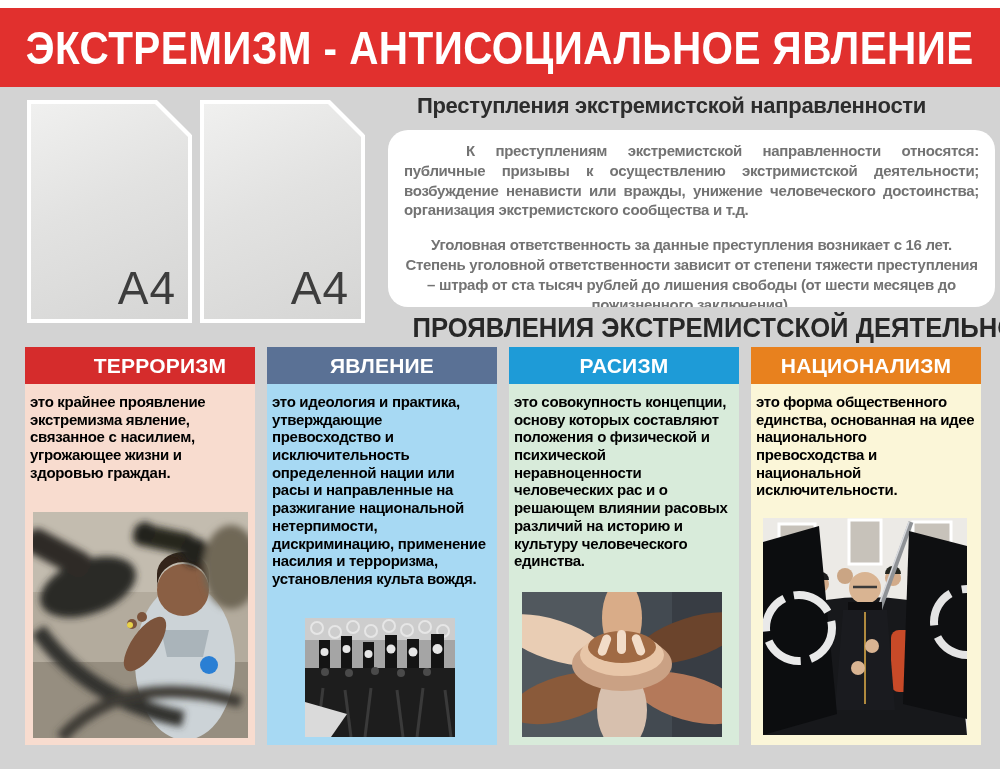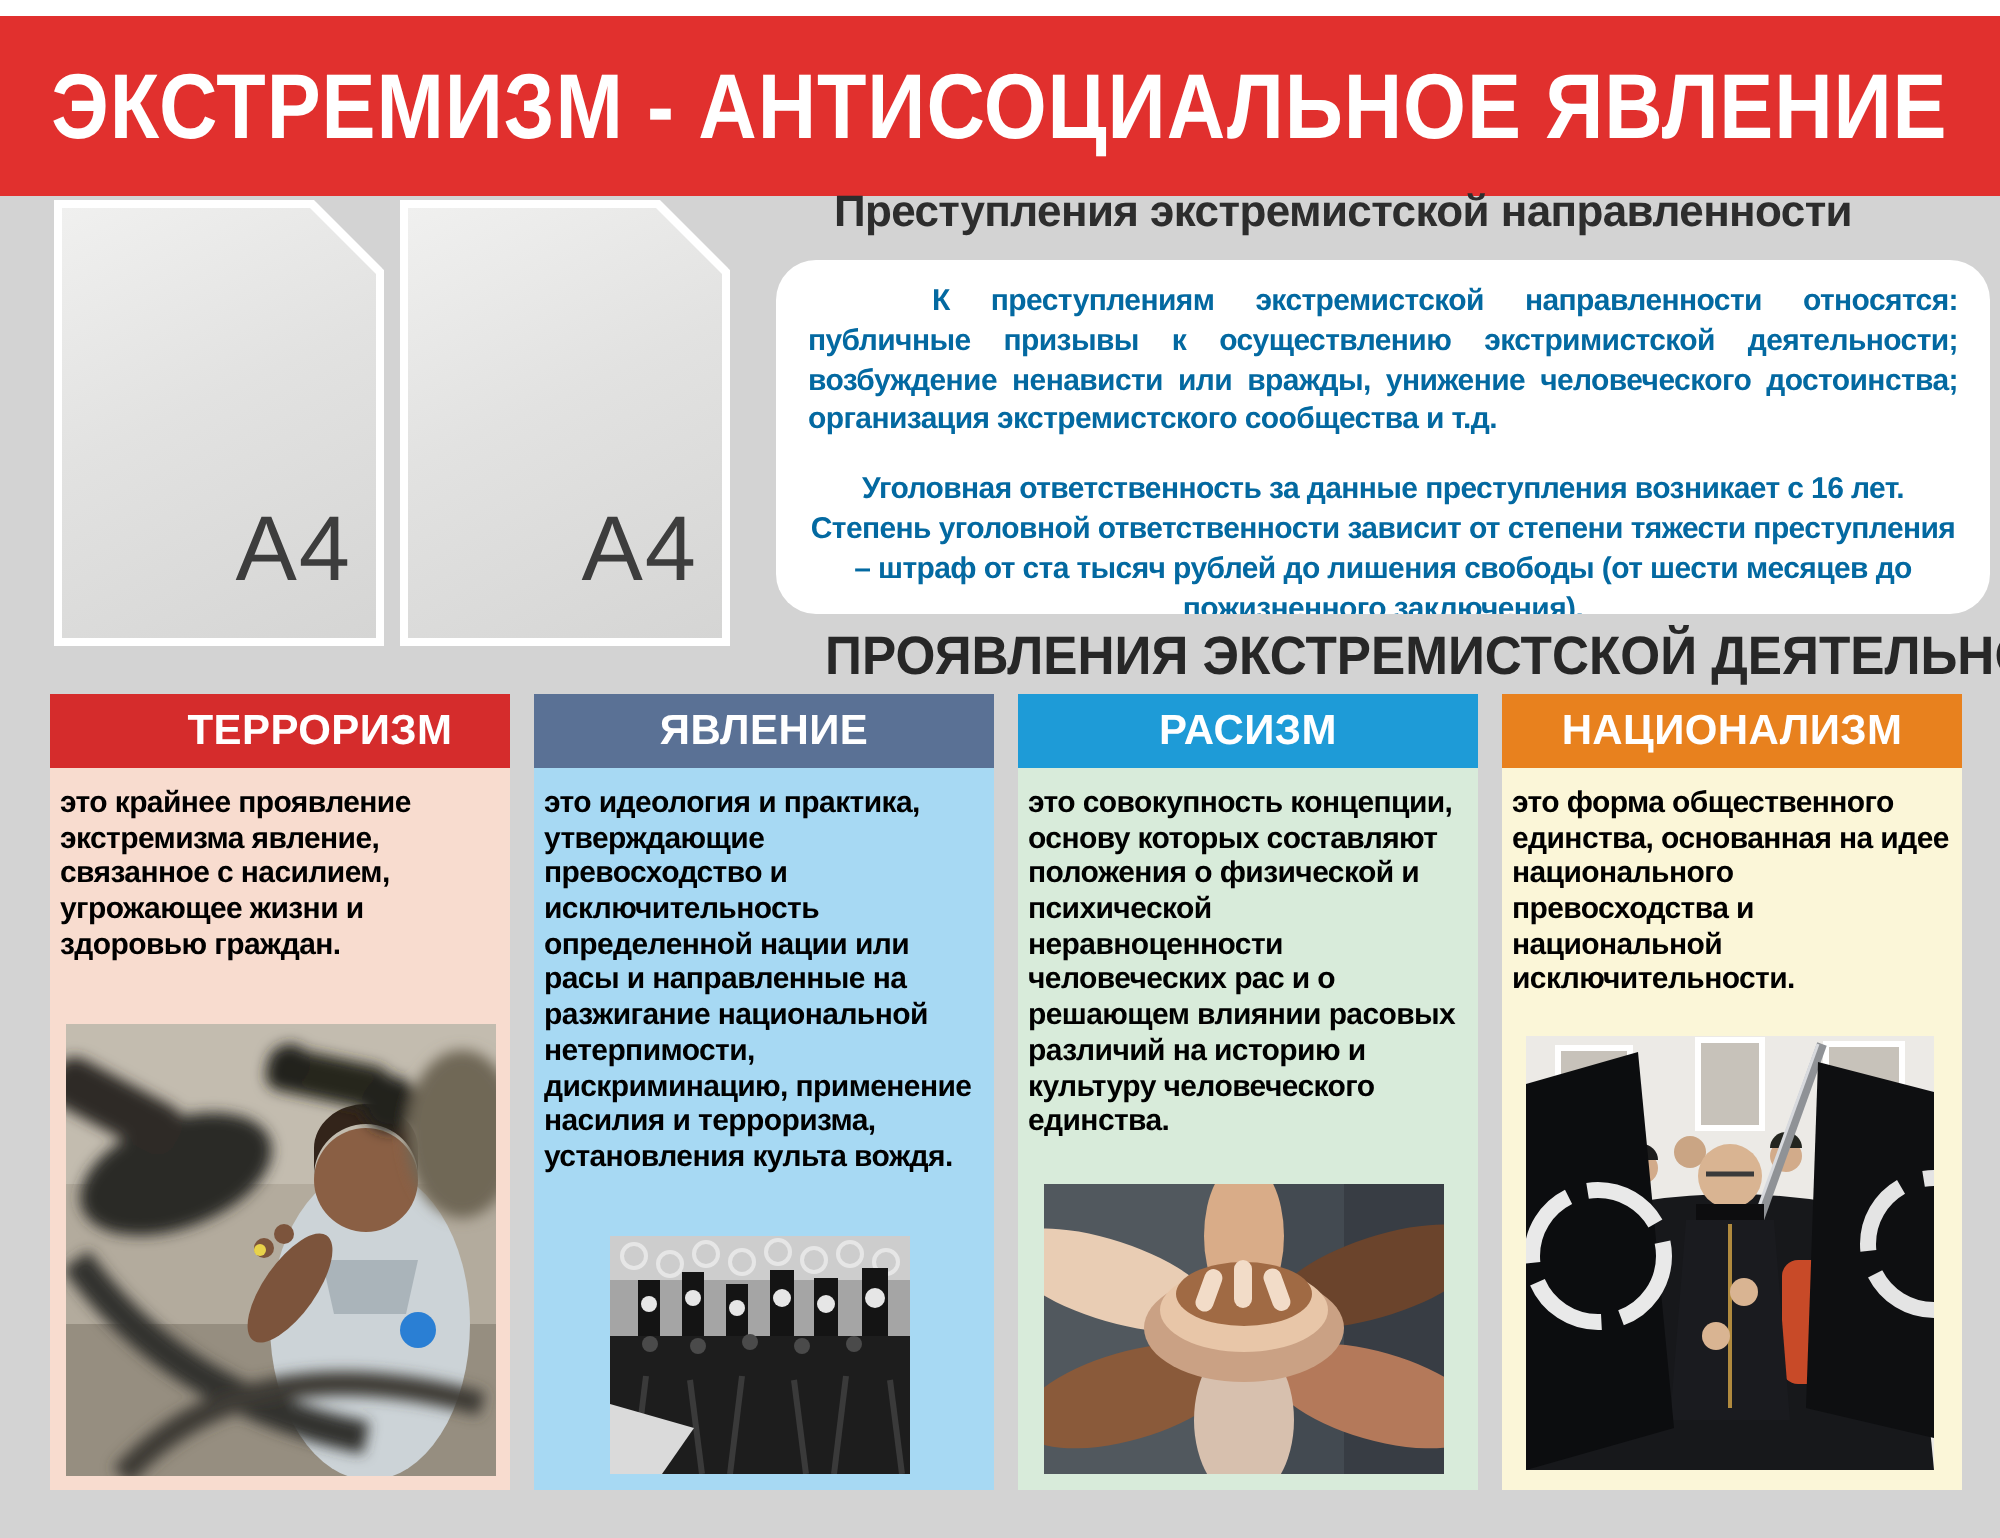--- a/index.html
+++ b/index.html
@@ -1,30 +1,30 @@
 <!DOCTYPE html>
 <html lang="ru"><head>
 <meta charset="utf-8">
 <style>
   html,body{margin:0;padding:0;}
   body{width:1000px;height:769px;overflow:hidden;font-family:"Liberation Sans",sans-serif;background:#d3d3d3;}
   .poster{position:relative;width:1000px;height:769px;background:#d3d3d3;}
   .top-strip{position:absolute;left:0;top:0;width:1000px;height:8px;background:#ffffff;}
-  .banner{position:absolute;left:0;top:8px;width:1000px;height:90px;background:#e1302e;display:flex;align-items:center;justify-content:center;text-align:right;}
+  .banner{position:absolute;left:0;top:8px;width:1000px;height:79px;background:#e1302e;display:flex;align-items:center;justify-content:center;text-align:right;}
   .banner h1{margin:0;color:#ffffff;font-size:46px;font-weight:bold;white-space:nowrap;transform:scaleX(0.88);transform-origin:center;letter-spacing:0.5px;}
   
   .pocket{position:absolute;width:165px;height:223px;background:#ffffff;clip-path:polygon(0 0,calc(100% - 35px) 0,100% 35px,100% 100%,0 100%);box-shadow:1px 2px 3px rgba(0,0,0,0.15);}
   .pocket-inner{position:absolute;left:4px;top:4px;right:4px;bottom:4px;background:linear-gradient(155deg,#f0f0ef 0%,#e2e2e1 45%,#d5d5d4 100%);clip-path:polygon(0 0,calc(100% - 33px) 0,100% 33px,100% 100%,0 100%);}
-  .pocket-label{position:absolute;right:16px;bottom:22px;font-size:46px;color:#3d3d3d;font-weight:normal;letter-spacing:1px;}
+  .pocket-label{position:absolute;right:16px;bottom:8px;font-size:46px;color:#3d3d3d;font-weight:normal;letter-spacing:1px;}
   .pocket-1{left:27px;top:100px;}
   .pocket-2{left:200px;top:100px;}
   
   .crimes-title{position:absolute;left:368px;top:93px;width:607px;text-align:center;font-size:22px;font-weight:bold;color:#2d2d2d;letter-spacing:-0.3px;}
   .crimes-box{position:absolute;left:388px;top:130px;width:607px;height:177px;background:#ffffff;border-radius:20px;box-sizing:border-box;padding:11px 16px 0 16px;overflow:hidden;}
-  .crimes-box p{margin:0;font-size:15px;font-weight:bold;color:#0369a1;line-height:1.32;letter-spacing:-0.3px;}
+  .crimes-box p{margin:0;font-size:15px;font-weight:bold;color:#737373;line-height:1.32;letter-spacing:-0.3px;}
   .crimes-p1{text-indent:62px;text-align:justify;}
   .crimes-p2{text-align:center;margin-top:15px !important;}
   .manifestations-title{position:absolute;left:395px;top:313px;width:600px;text-align:center;font-size:27px;font-weight:bold;color:#272727;white-space:nowrap;}
   .manifestations-title span{display:inline-block;transform:scaleX(0.95);transform-origin:center;}
   
   .column{position:absolute;top:347px;width:230px;height:398px;}
   .col-0{left:25px;} .col-1{left:267px;} .col-2{left:509px;} .col-3{left:751px;}
   .col-header{height:37px;display:flex;align-items:center;justify-content:center;color:#ffffff;font-size:21px;font-weight:bold;letter-spacing:0.2px;}
   .col-body{position:absolute;left:0;right:0;top:37px;bottom:0;box-sizing:border-box;padding:9px 5px 0 5px;}
   .col-text{margin:0;text-align:left;font-size:15px;font-weight:bold;color:#000000;line-height:1.18;letter-spacing:-0.3px;}

